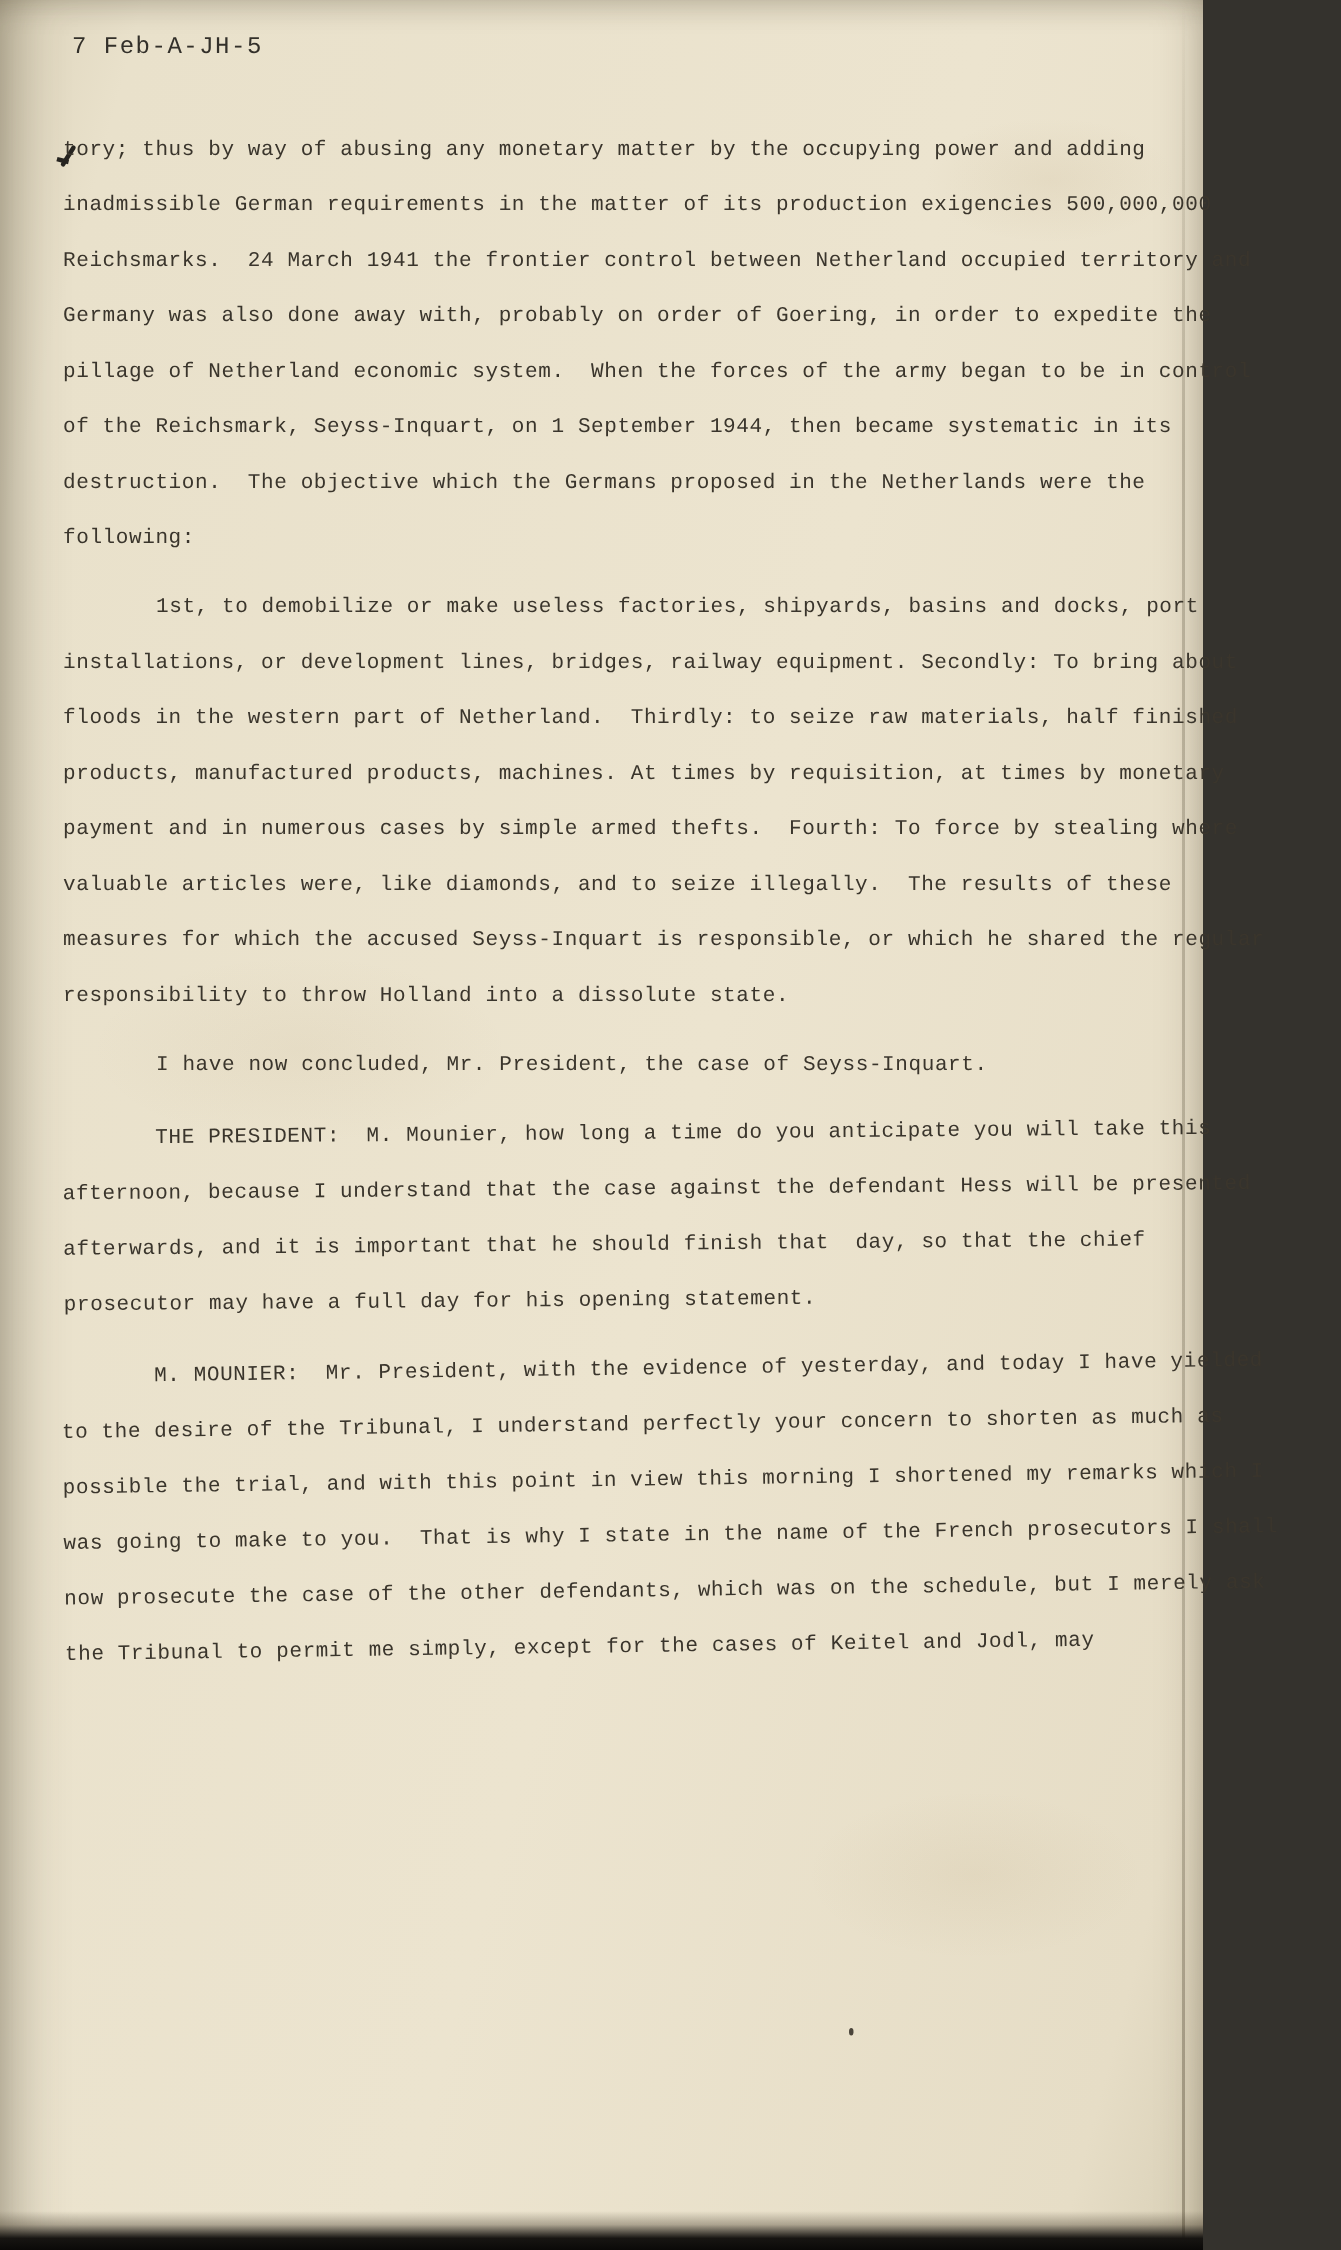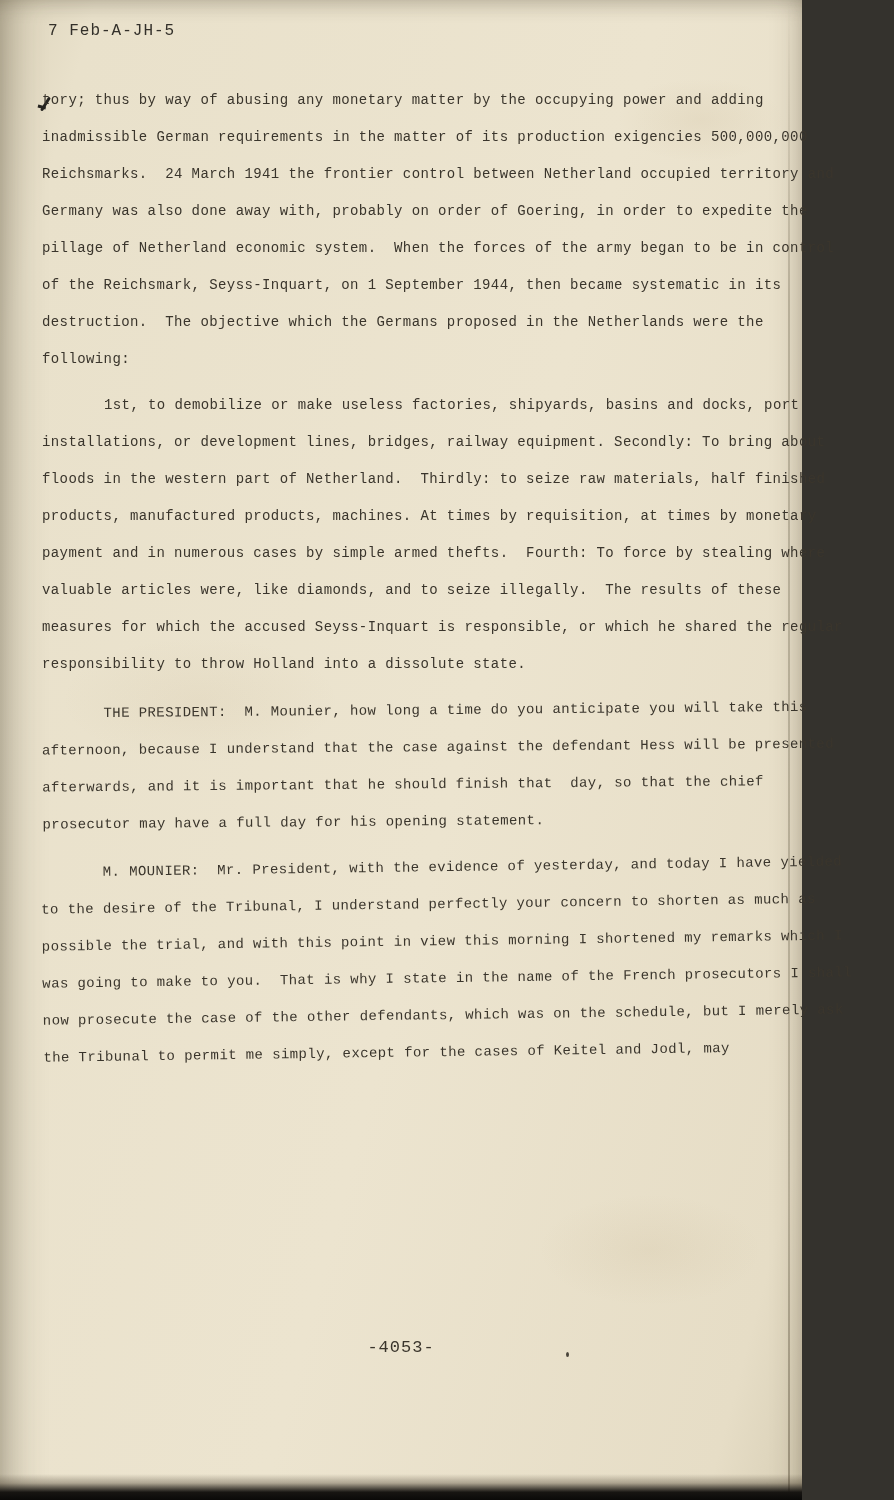--- a/index.html
+++ b/index.html
@@ -127,24 +127,24 @@
 
 <div class="page">
 
   <div class="header">7 Feb-A-JH-5</div>
 
   <div class="ink-mark"></div>
 
   <div class="text-block">
     <p class="p0">tory; thus by way of abusing any monetary matter by the occupying power and adding inadmissible German requirements in the matter of its production exigencies 500,000,000 Reichsmarks.  24 March 1941 the frontier control between Netherland occupied territory and Germany was also done away with, probably on order of Goering, in order to expedite the pillage of Netherland economic system.  When the forces of the army began to be in control of the Reichsmark, Seyss-Inquart, on 1 September 1944, then became systematic in its destruction.  The objective which the Germans proposed in the Netherlands were the following:</p>
     <p class="indent">1st, to demobilize or make useless factories, shipyards, basins and docks, port installations, or development lines, bridges, railway equipment. Secondly: To bring about floods in the western part of Netherland.  Thirdly: to seize raw materials, half finished products, manufactured products, machines. At times by requisition, at times by monetary payment and in numerous cases by simple armed thefts.  Fourth: To force by stealing where valuable articles were, like diamonds, and to seize illegally.  The results of these measures for which the accused Seyss-Inquart is responsible, or which he shared the regular responsibility to throw Holland into a dissolute state.</p>
+    <p class="indent">I have now concluded, Mr. President, the case of Seyss-Inquart.</p>
     <p class="indent skew1">THE PRESIDENT:  M. Mounier, how long a time do you anticipate you will take this afternoon, because I understand that the case against the defendant Hess will be presented afterwards, and it is important that he should finish that  day, so that the chief prosecutor may have a full day for his opening statement.</p>
     <p class="indent skew2">M. MOUNIER:  Mr. President, with the evidence of yesterday, and today I have yielded to the desire of the Tribunal, I understand perfectly your concern to shorten as much as possible the trial, and with this point in view this morning I shortened my remarks which I was going to make to you.  That is why I state in the name of the French prosecutors I shall now prosecute the case of the other defendants, which was on the schedule, but I merely ask the Tribunal to permit me simply, except for the cases of Keitel and Jodl, may</p>
   </div>
 
-  <div class="page-number">-4053-</div>
 
   <div class="speck"></div>
 
   <div class="right-edge-line"></div>
   <div class="bottom-edge"></div>
 
 </div>
 
 </body></html>

